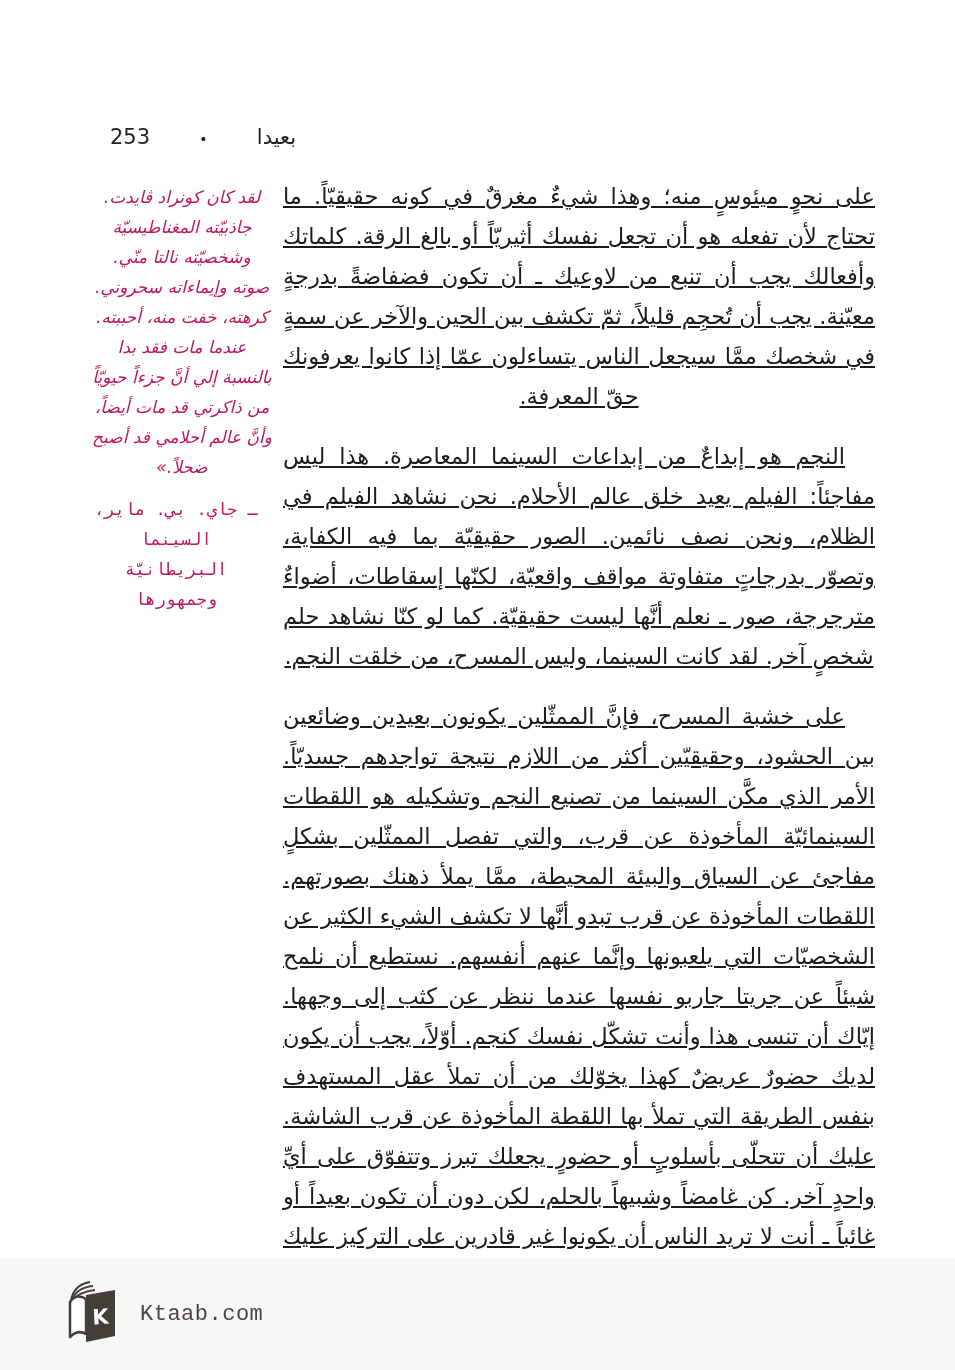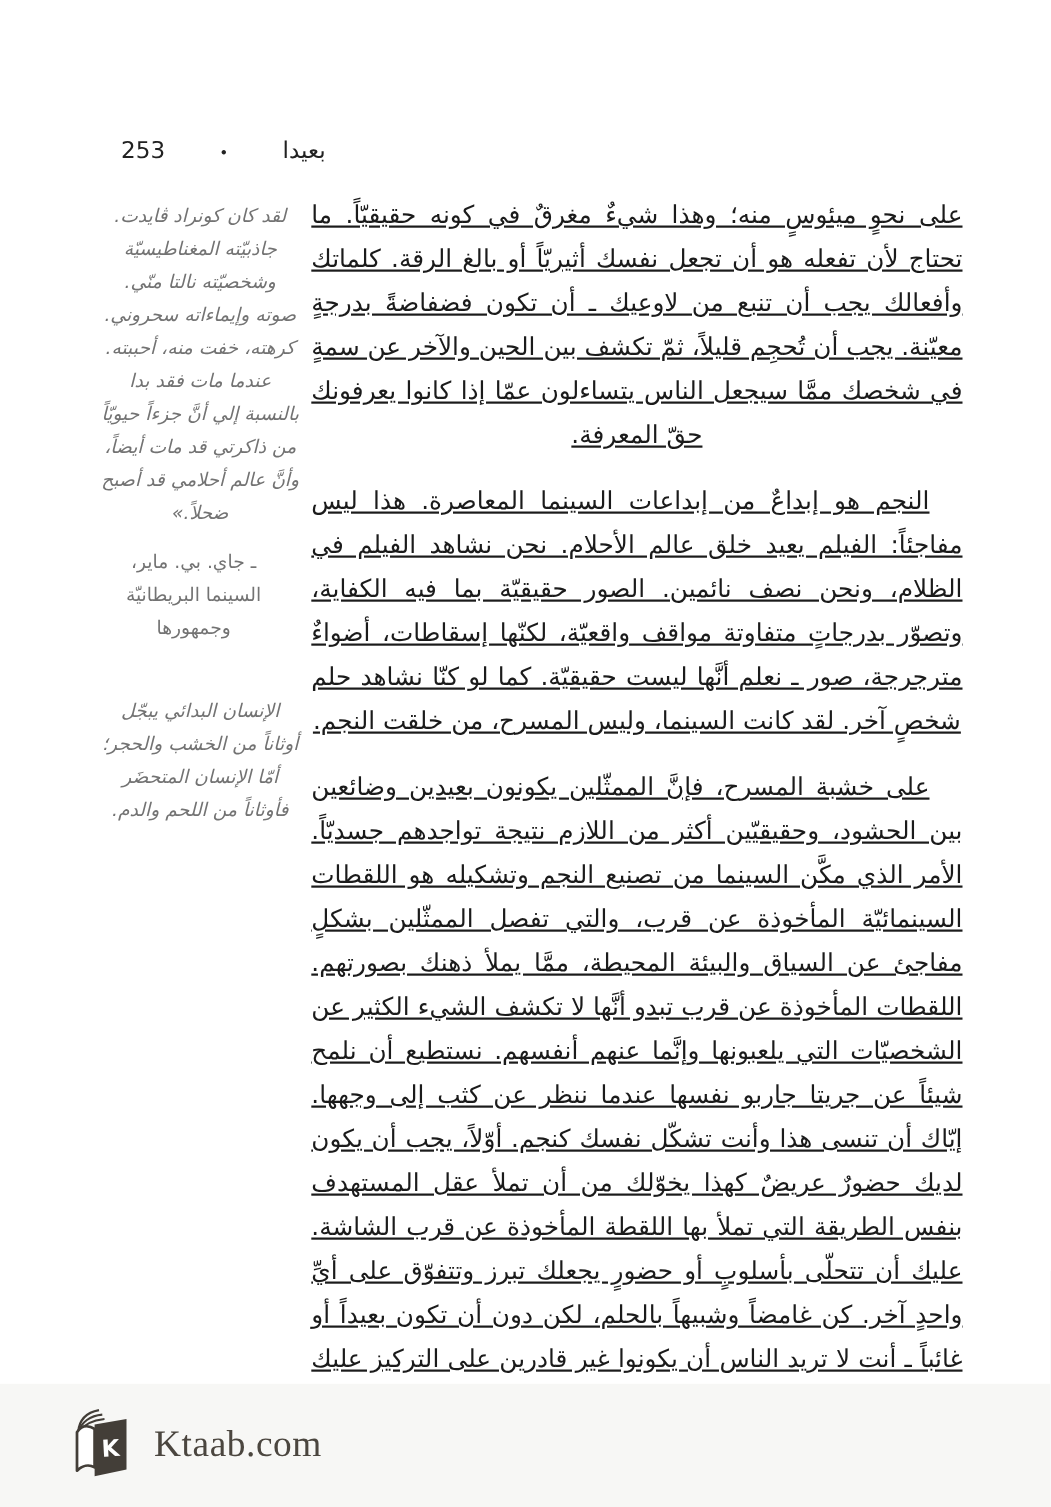--- a/index.html
+++ b/index.html
@@ -51,46 +51,46 @@
   
   .margin-col {
     position: absolute;
     top: 182px;
     left: 92px;
     width: 180px;
     direction: rtl;
     text-align: center;
     font-size: 17px;
     line-height: 30px;
-    color: #737373;
+    color: #be185d;
   }
   .margin-col .quote { font-style: italic; margin: 0 0 14px 0; }
-  .margin-col .attribution { font-style: normal; margin: 0 12px 46px 0; }
+  .margin-col .attribution { font-style: normal; margin: 0 12px 46px 0; font-family: Liberation Mono, monospace; }
   .margin-col .attribution.tight { margin-bottom: 40px; }
 
   
   .footer {
     position: absolute;
     left: 0; right: 0; bottom: 0;
     height: 112px;
     background: #f7f7f5;
   }
   .brand {
     position: absolute;
     left: 60px;
     top: 20px;
     display: flex;
     align-items: center;
     gap: 14px;
   }
   .brand-name {
-    font-size: 34px;
+    font-size: 22px;
     color: #4b463f;
     letter-spacing: 0.5px;
-    font-family: Liberation Serif, serif;
+    font-family: Liberation Mono, monospace;
     text-align: right;
   }
 </style>
 </head>
 <body>
 
 <div class="page">
 
   <div class="running-head">
     <span>بعيدا</span>
@@ -101,21 +101,20 @@
   <div class="body-col">
     <p>على نحوٍ ميئوسٍ منه؛ وهذا شيءٌ مغرقٌ في كونه حقيقيّاً. ما تحتاج لأن تفعله هو أن تجعل نفسك أثيريّاً أو بالغ الرقة. كلماتك وأفعالك يجب أن تنبع من لاوعيك ـ أن تكون فضفاضةً بدرجةٍ معيّنة. يجب أن تُحجِم قليلاً، ثمّ تكشف بين الحين والآخر عن سمةٍ في شخصك ممَّا سيجعل الناس يتساءلون عمّا إذا كانوا يعرفونك حقّ المعرفة.</p>
     <p class="indent">النجم هو إبداعٌ من إبداعات السينما المعاصرة. هذا ليس مفاجئاً: الفيلم يعيد خلق عالم الأحلام. نحن نشاهد الفيلم في الظلام، ونحن نصف نائمين. الصور حقيقيّة بما فيه الكفاية، وتصوّر بدرجاتٍ متفاوتة مواقف واقعيّة، لكنّها إسقاطات، أضواءٌ مترجرجة، صور ـ نعلم أنَّها ليست حقيقيّة. كما لو كنّا نشاهد حلم شخصٍ آخر. لقد كانت السينما، وليس المسرح، من خلقت النجم.</p>
     <p class="indent">على خشبة المسرح، فإنَّ الممثّلين يكونون بعيدين وضائعين بين الحشود، وحقيقيّين أكثر من اللازم نتيجة تواجدهم جسديّاً. الأمر الذي مكَّن السينما من تصنيع النجم وتشكيله هو اللقطات السينمائيّة المأخوذة عن قرب، والتي تفصل الممثّلين بشكلٍ مفاجئ عن السياق والبيئة المحيطة، ممَّا يملأ ذهنك بصورتهم. اللقطات المأخوذة عن قرب تبدو أنَّها لا تكشف الشيء الكثير عن الشخصيّات التي يلعبونها وإنَّما عنهم أنفسهم. نستطيع أن نلمح شيئاً عن جريتا جاربو نفسها عندما ننظر عن كثب إلى وجهها. إيّاك أن تنسى هذا وأنت تشكّل نفسك كنجم. أوّلاً، يجب أن يكون لديك حضورٌ عريضٌ كهذا يخوّلك من أن تملأ عقل المستهدف بنفس الطريقة التي تملأ بها اللقطة المأخوذة عن قرب الشاشة. عليك أن تتحلّى بأسلوبٍ أو حضورٍ يجعلك تبرز وتتفوّق على أيِّ واحدٍ آخر. كن غامضاً وشبيهاً بالحلم، لكن دون أن تكون بعيداً أو غائباً ـ أنت لا تريد الناس أن يكونوا غير قادرين على التركيز عليك أو تذكّرك. يجب أن يروك في عقولهم عندما لا تكون أمامهم.</p>
     <p class="indent continues">ثانياً، نمِّ وجهاً غامضاً وخالياً من التعبير، فهو النقطة التي تشعّ نجوميّة. هذا يسمح للناس بأن يقرؤوا فيك أيَّ شيءٍ يريدون، وأن يتخيّلوا بأنَّهم يستطيعون أن يروا شخصيّتك، بل وحتّى روحك. بدلاً من أن يشير لأمزجة</p>
   </div>
 
   <div class="margin-col">
     <p class="quote">لقد كان كونراد ڤايدت. جاذبيّته المغناطيسيّة وشخصيّته نالتا منّي. صوته وإيماءاته سحروني. كرهته، خفت منه، أحببته. عندما مات فقد بدا بالنسبة إلي أنَّ جزءاً حيويّاً من ذاكرتي قد مات أيضاً، وأنَّ عالم أحلامي قد أصبح ضحلاً.»</p>
     <p class="attribution">ـ جاي. بي. ماير، السينما البريطانيّة وجمهورها</p>
-    <p class="quote">الإنسان البدائي يبجّل أوثاناً من الخشب والحجر؛ أمّا الإنسان المتحضَر فأوثاناً من اللحم والدم.</p>
   </div>
 
   <div class="footer">
     <div class="brand">
       <span>
         <svg width="66" height="68" viewBox="0 0 66 68" aria-hidden="true">
 
           <path d="M11,24 C12,13 19,6 30,4" stroke="#433e38" stroke-width="2" fill="none"></path>
           <path d="M11,24 C14,15 22,9 33,8" stroke="#433e38" stroke-width="2" fill="none"></path>
           <path d="M11,24 C16,17 25,13 35,12" stroke="#433e38" stroke-width="2" fill="none"></path>

